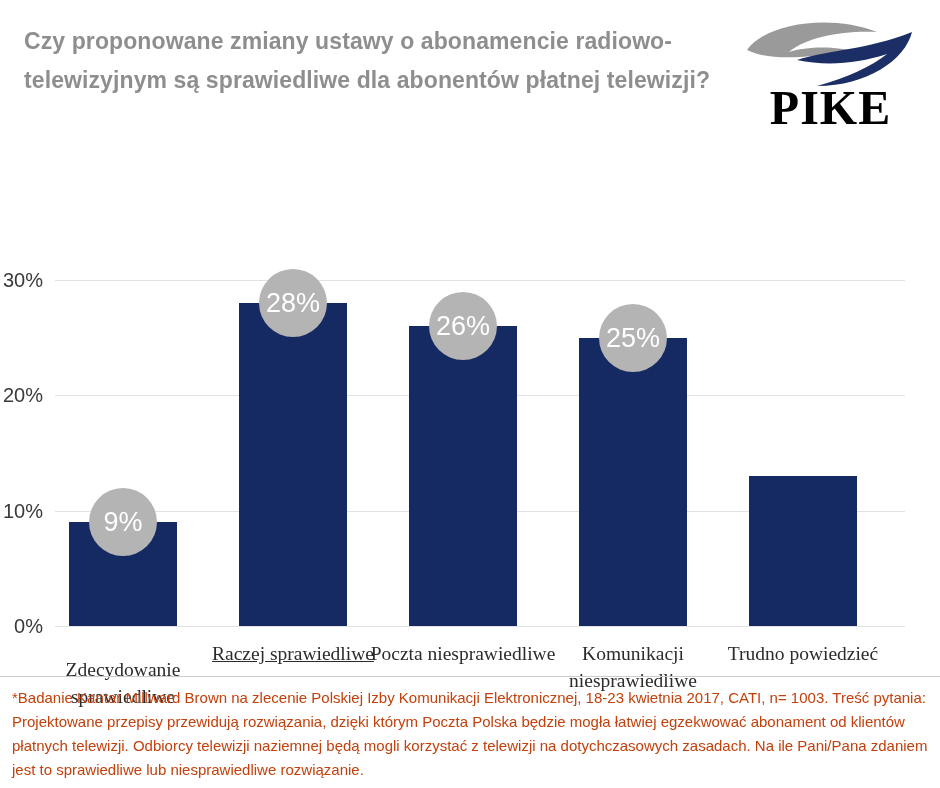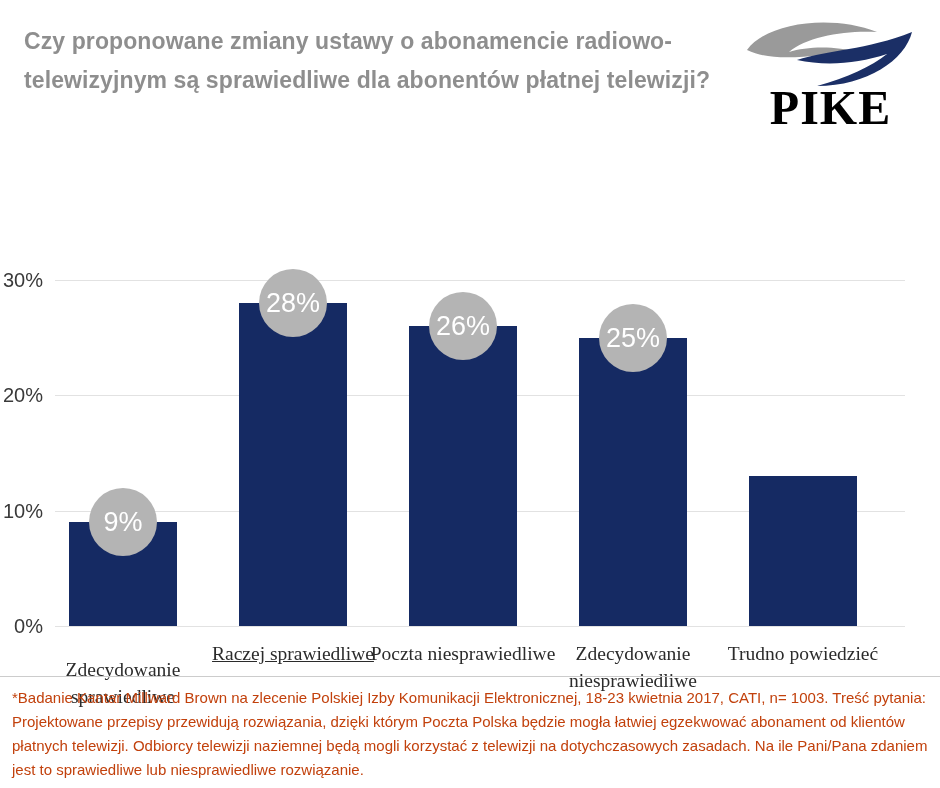--- a/index.html
+++ b/index.html
@@ -180,19 +180,19 @@
     <div class="bar" style="left:694px; height:150px;"></div>
 
     <div class="bubble" style="left:68px;  top:254px;">9%</div>
     <div class="bubble" style="left:238px; top:35px;">28%</div>
     <div class="bubble" style="left:408px; top:58px;text-align:right;">26%</div>
     <div class="bubble" style="left:578px; top:70px;text-align:right;">25%</div>
 
     <div class="xlabel" style="left:68px;margin-top:16px;">Zdecydowanie sprawiedliwe</div>
     <div class="xlabel" style="left:238px;text-decoration:underline;">Raczej sprawiedliwe</div>
     <div class="xlabel" style="left:408px;">Poczta niesprawiedliwe</div>
-    <div class="xlabel" style="left:578px;">Zdecydowanie niesprawiedliwe</div>
+    <div class="xlabel" style="left:578px;">Komunikacji niesprawiedliwe</div>
     <div class="xlabel" style="left:748px;">Trudno powiedzieć</div>
   </div>
 </div>
 
 <div class="footnote-sep"></div>
 <div class="footnote">*Badanie Kantar Millward Brown na zlecenie Polskiej Izby Komunikacji Elektronicznej, 18-23 kwietnia 2017, CATI, n= 1003. Treść pytania: Projektowane przepisy przewidują rozwiązania, dzięki którym Poczta Polska będzie mogła łatwiej egzekwować abonament od klientów płatnych telewizji. Odbiorcy telewizji naziemnej będą mogli korzystać z telewizji na dotychczasowych zasadach.  Na ile Pani/Pana zdaniem jest to sprawiedliwe lub niesprawiedliwe rozwiązanie.</div>
 
 </body></html>

